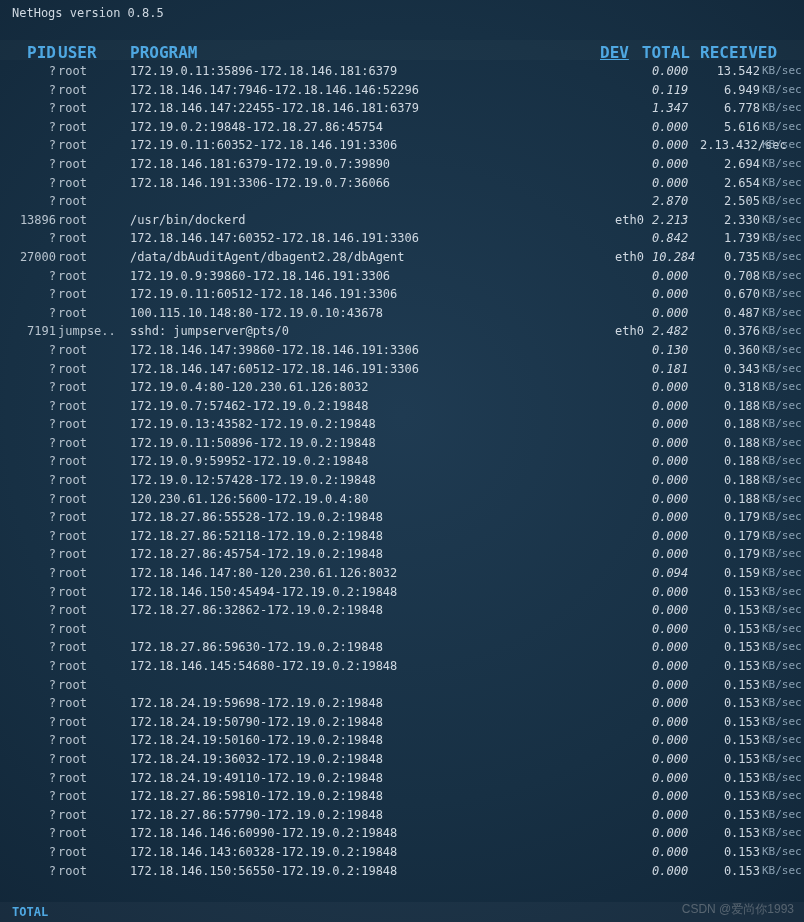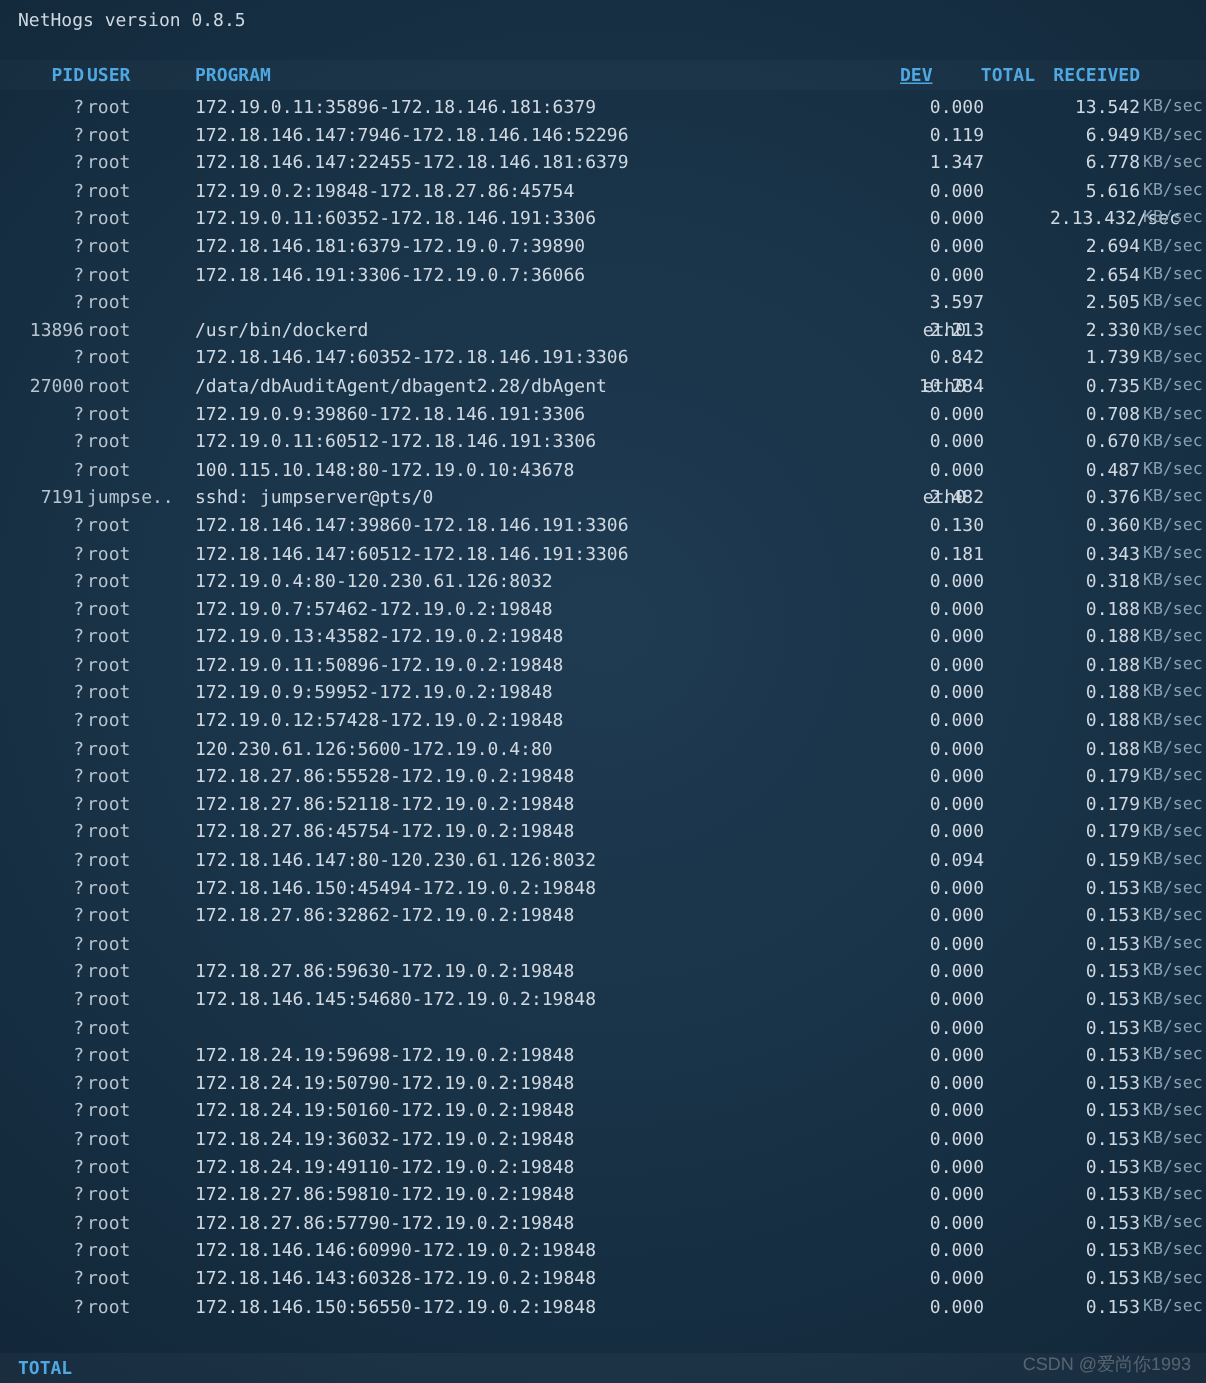--- a/index.html
+++ b/index.html
@@ -1,35 +1,35 @@
 <!DOCTYPE html>
 <html><head>
 <meta charset="utf-8">
 <style>
   html,body{margin:0;padding:0;background:#0d1a26;width:804px;height:922px;overflow:hidden;
     font-family:"DejaVu Sans Mono","Menlo","Consolas",monospace;font-size:12px;color:#c9d4de;}
   .screen{position:relative;width:804px;height:922px;
     background:radial-gradient(ellipse 140% 120% at 50% 45%, #1f3b52 0%, #173044 35%, #0f2233 70%, #091824 100%);}
   .title{position:absolute;left:12px;top:6px;font-size:12px;color:#cfd8e1;}
   .hdr{position:absolute;left:0;top:40px;right:0;height:20px;background:rgba(255,255,255,0.02);}
-  .hdr span{position:absolute;top:3px;color:#4fa8e2;font-weight:bold;font-size:12px;}
+  .hdr span{position:absolute;top:3px;color:#4fa8e2;font-weight:bold;font-size:16px;}
   .c-pid  {left:10px; width:46px;text-align:right;}
   .c-user {left:58px;}
   .c-prog {left:130px;}
   .c-dev  {left:600px;width:44px;text-align:left;text-decoration:underline;}
   .c-sent {left:638px;width:52px;text-align:right;}
   .c-recv {left:700px;width:60px;text-align:right;}
   .rows{position:absolute;left:0;top:62px;right:0;}
   .row{position:relative;height:18.6px;line-height:18.6px;}
   .row span{position:absolute;top:0;white-space:nowrap;}
   .row .pid {left:10px;width:46px;text-align:right;color:#b8c4cf;}
   .row .user{left:58px;color:#b8c4cf;}
   .row .prog{left:130px;color:#cfd8e1;}
   .row .dev {left:600px;width:44px;text-align:right;color:#cfd8e1;}
-  .row .sent{left:604px;width:52px;text-align:right;color:#cfd8e1;}
+  .row .sent{left:652px;width:52px;color:#cfd8e1;font-style:italic;}
   .row .recv{left:700px;width:60px;text-align:right;color:#cfd8e1;}
   .row .unit{left:762px;color:#8aa0b2;font-size:11px;}
   .total{position:absolute;left:0;bottom:0;right:0;height:20px;background:rgba(255,255,255,0.03);}
   .total span{position:absolute;top:3px;color:#4fa8e2;font-weight:bold;}
   .wm{position:absolute;right:10px;bottom:4px;color:rgba(200,200,200,0.35);font-size:12px;
       font-family:sans-serif;}
 </style>
 </head>
 <body>
 <div class="screen">
@@ -106,21 +106,21 @@
         <span class="prog">172.18.146.191:3306-172.19.0.7:36066</span>
         <span class="dev"></span>
         <span class="sent">0.000</span>
         <span class="recv">2.654</span>
         <span class="unit">KB/sec</span>
       </div>
       <div class="row">
         <span class="pid">?</span>
         <span class="user">root</span>
         <span class="dev"></span>
-        <span class="sent">3.597</span>
+        <span class="sent">2.870</span>
         <span class="recv">2.505</span>
         <span class="unit">KB/sec</span>
       </div>
       <div class="row">
         <span class="pid">13896</span>
         <span class="user">root</span>
         <span class="prog">/usr/bin/dockerd</span>
         <span class="dev">eth0</span>
         <span class="sent">2.213</span>
         <span class="recv">2.330</span>

